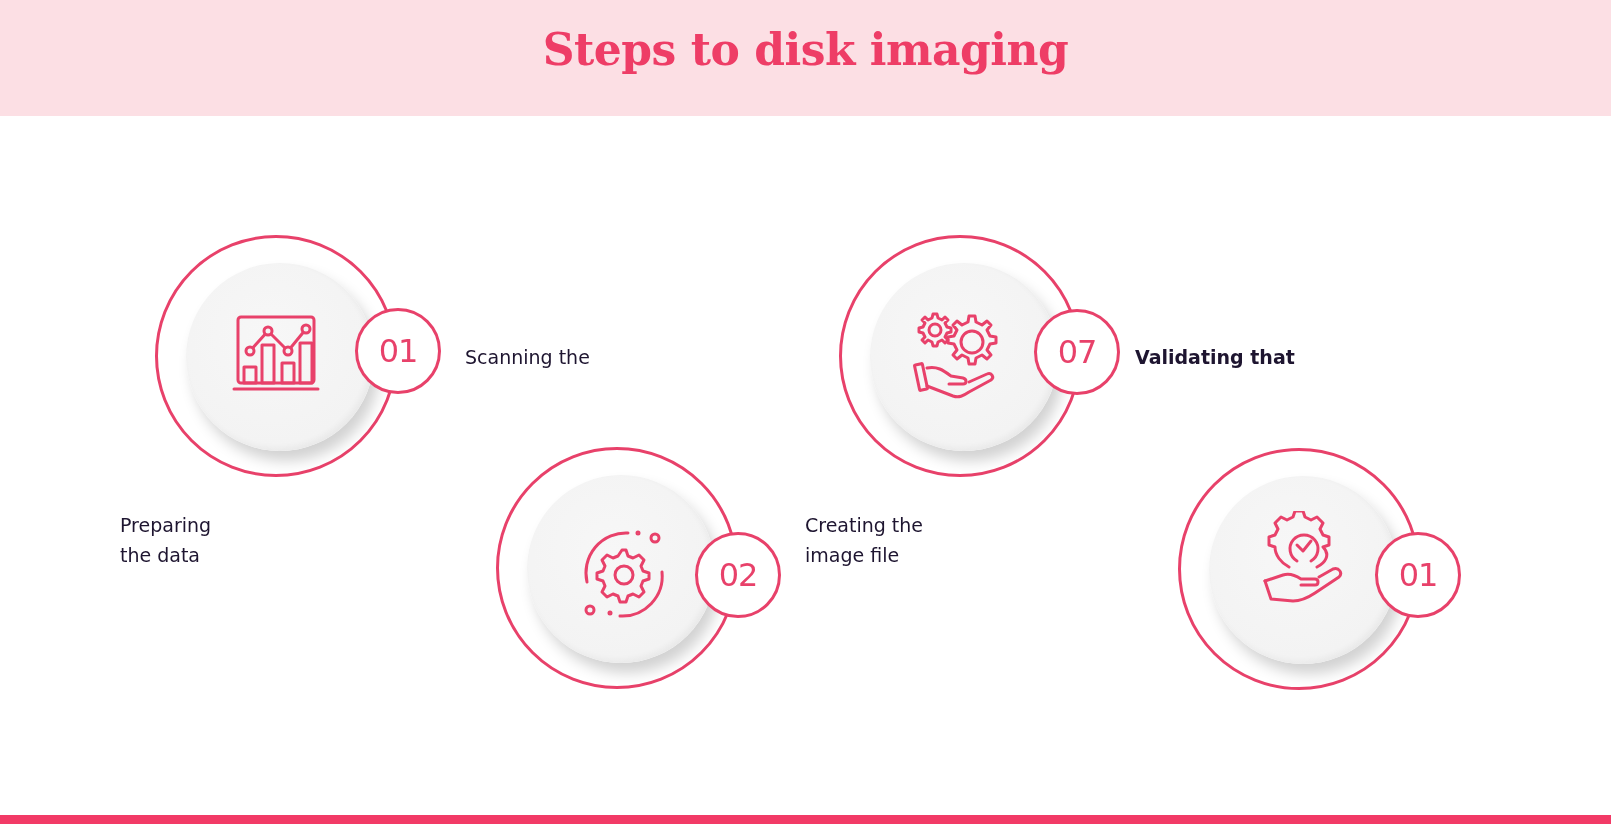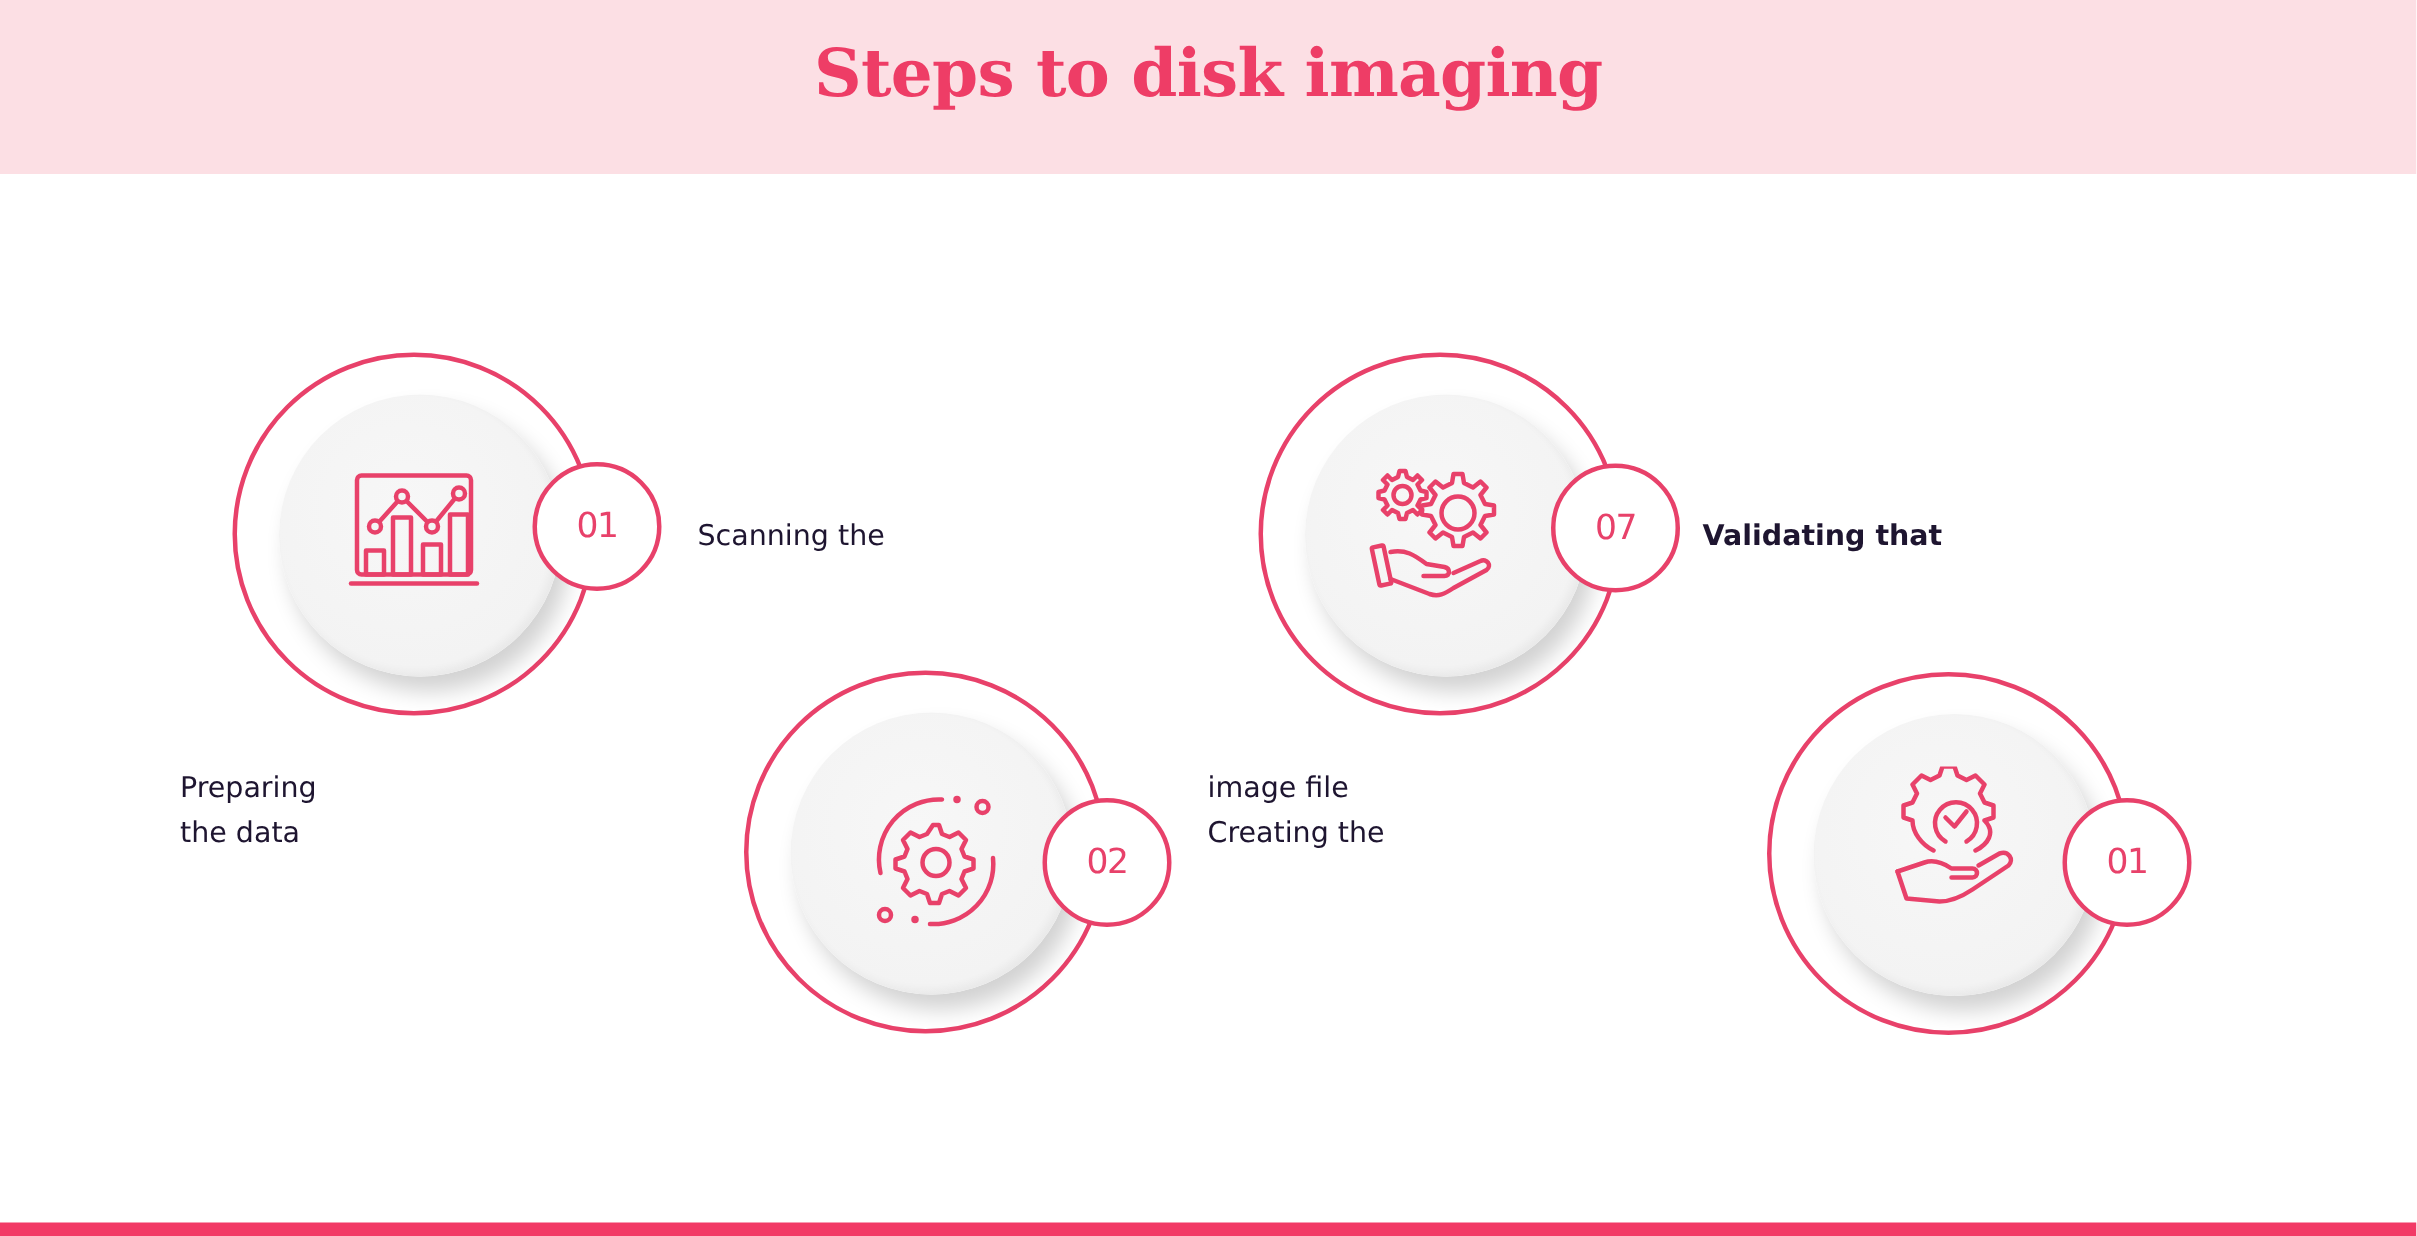--- a/index.html
+++ b/index.html
@@ -32,21 +32,21 @@
     }
     .icon {
       position: absolute; width: 100px; height: 100px; left: -50px; top: -50px;
     }
     .icon svg { width: 100px; height: 100px; display: block; }
     .badge {
       position: absolute; width: 86px; height: 86px;
       border-radius: 50%; border: 3px solid #E8416A; background: #ffffff;
       display: flex; align-items: center; justify-content: center;
       font-family: "DejaVu Sans", "Liberation Sans", sans-serif;
-      font-size: 23px; color: #E8416A; font-weight: normal;
+      font-size: 32px; color: #E8416A; font-weight: normal;
       letter-spacing: -1px;
     }
 
     .caption {
       position: absolute; width: 340px;
       text-align: left;
       font-family: "DejaVu Sans", "Liberation Sans", sans-serif;
       font-size: 19px; line-height: 30px; color: #1E1530;
     }
 
@@ -118,22 +118,22 @@
       <path d="M64 12 l6 0 l1 6 l6 3 l5 -4 l4 4 l-4 5 l3 6 l6 1 l0 6 l-6 1 l-3 6 l4 5 l-4 4 l-5 -4 l-6 3 l-1 6 l-6 0 l-1 -6 l-6 -3 l-5 4 l-4 -4 l4 -5 l-3 -6 l-6 -1 l0 -6 l6 -1 l3 -6 l-4 -5 l4 -4 l5 4 l6 -3 z"></path>
       <circle cx="67" cy="38" r="11"></circle>
       <rect x="12" y="60" width="8" height="26" rx="1" transform="rotate(-12 16 73)"></rect>
       <path d="M22 64 C32 62 38 66 46 72 L58 74 C62 75 62 80 58 80 L44 80"></path>
       <path d="M22 82 L48 92 C54 94 58 92 64 88 L86 76 C90 73 86 68 82 70 L64 78"></path>
     </svg>
   </div>
   <div class="badge" style="left:74px; top:-47px;">07</div>
 </div>
 <div class="caption" style="left:805px; top:510px;">
+  <div>Creating the</div>
   <div>image file</div>
-  <div>Creating the</div>
 </div>
 
 <div class="step" style="left:1299px; top:569px;">
   <div class="outer-ring"></div>
   <div class="inner-disc"></div>
   <div class="icon" style="left:-46px; top:-58px;">
     <svg viewBox="0 0 100 100" fill="none" stroke="#E8416A" stroke-width="3" stroke-linecap="round" stroke-linejoin="round">
       <path d="M36 56 C28 52 22 44 22 36 l-6 -2 l0 -8 l6 -2 l3 -6 l-3 -6 l6 -6 l6 3 l6 -3 l2 -6 l8 0 l2 6 l6 3 l6 -3 l6 6 l-3 6 l3 6 l6 2 l0 8 l-6 2 C78 44 72 52 64 56"></path>
       <path d="M44 50 A14 14 0 1 1 58 50"></path>
       <polyline points="44,34 50,40 58,30"></polyline>

